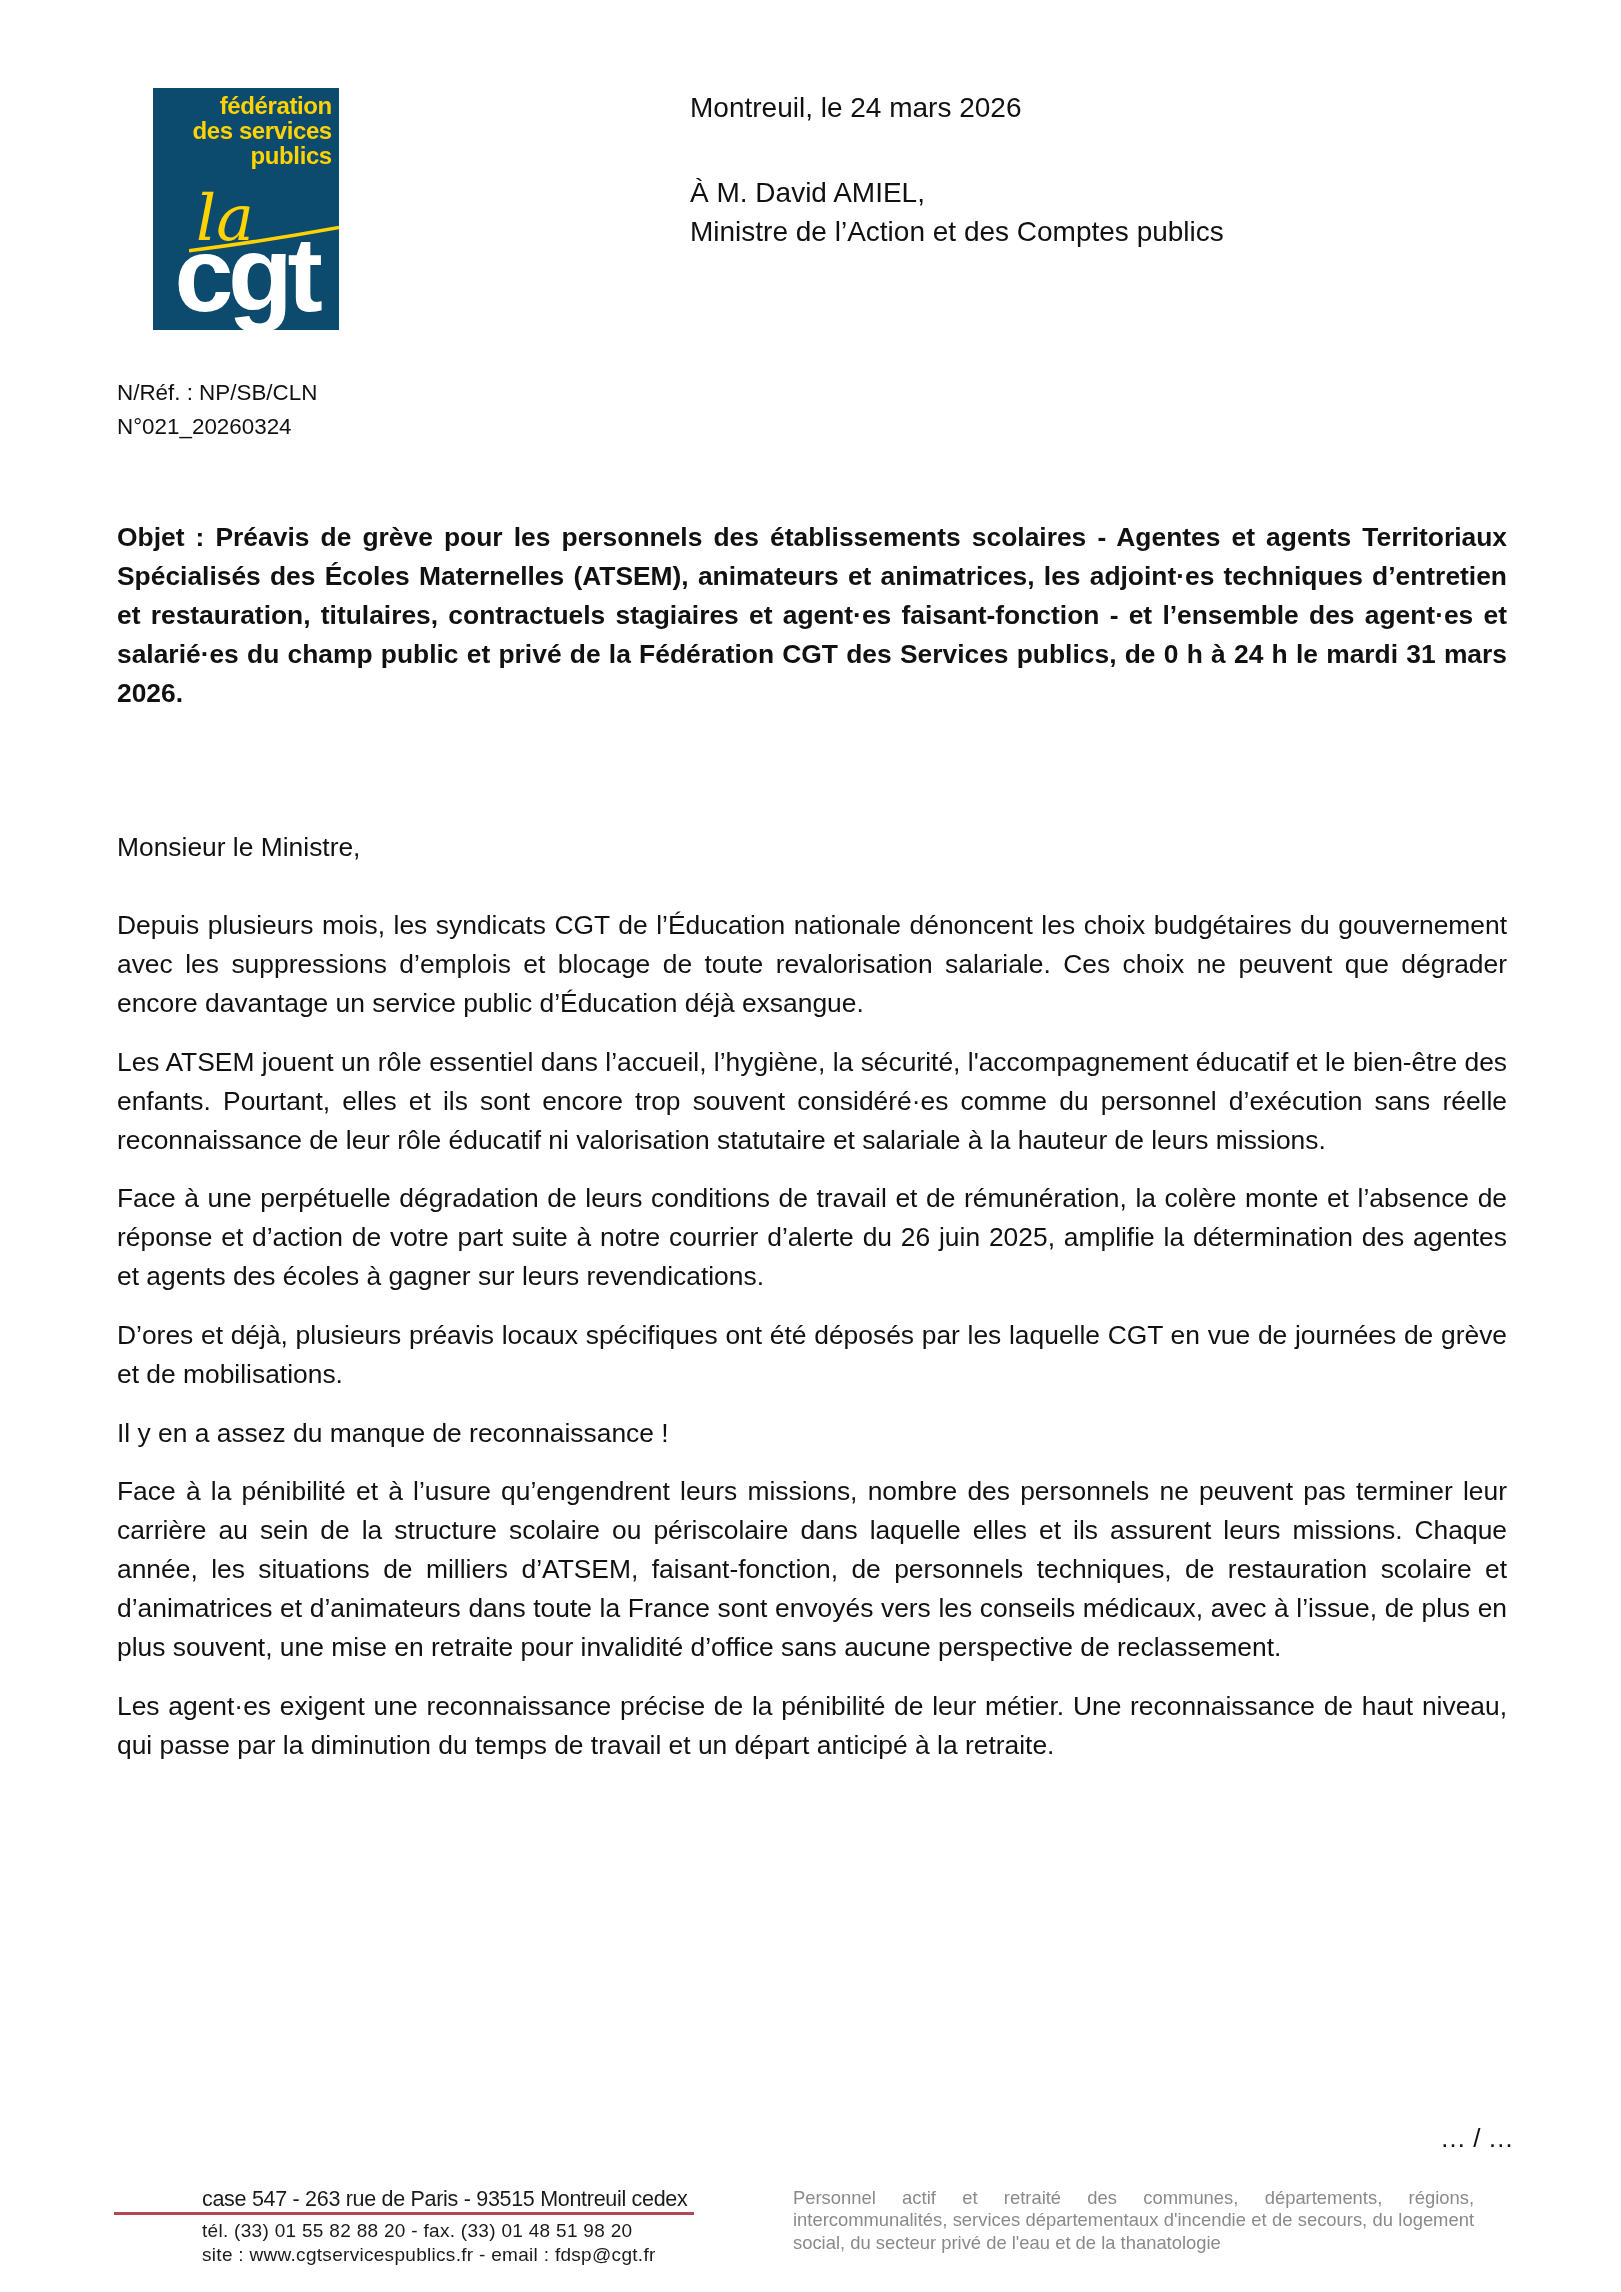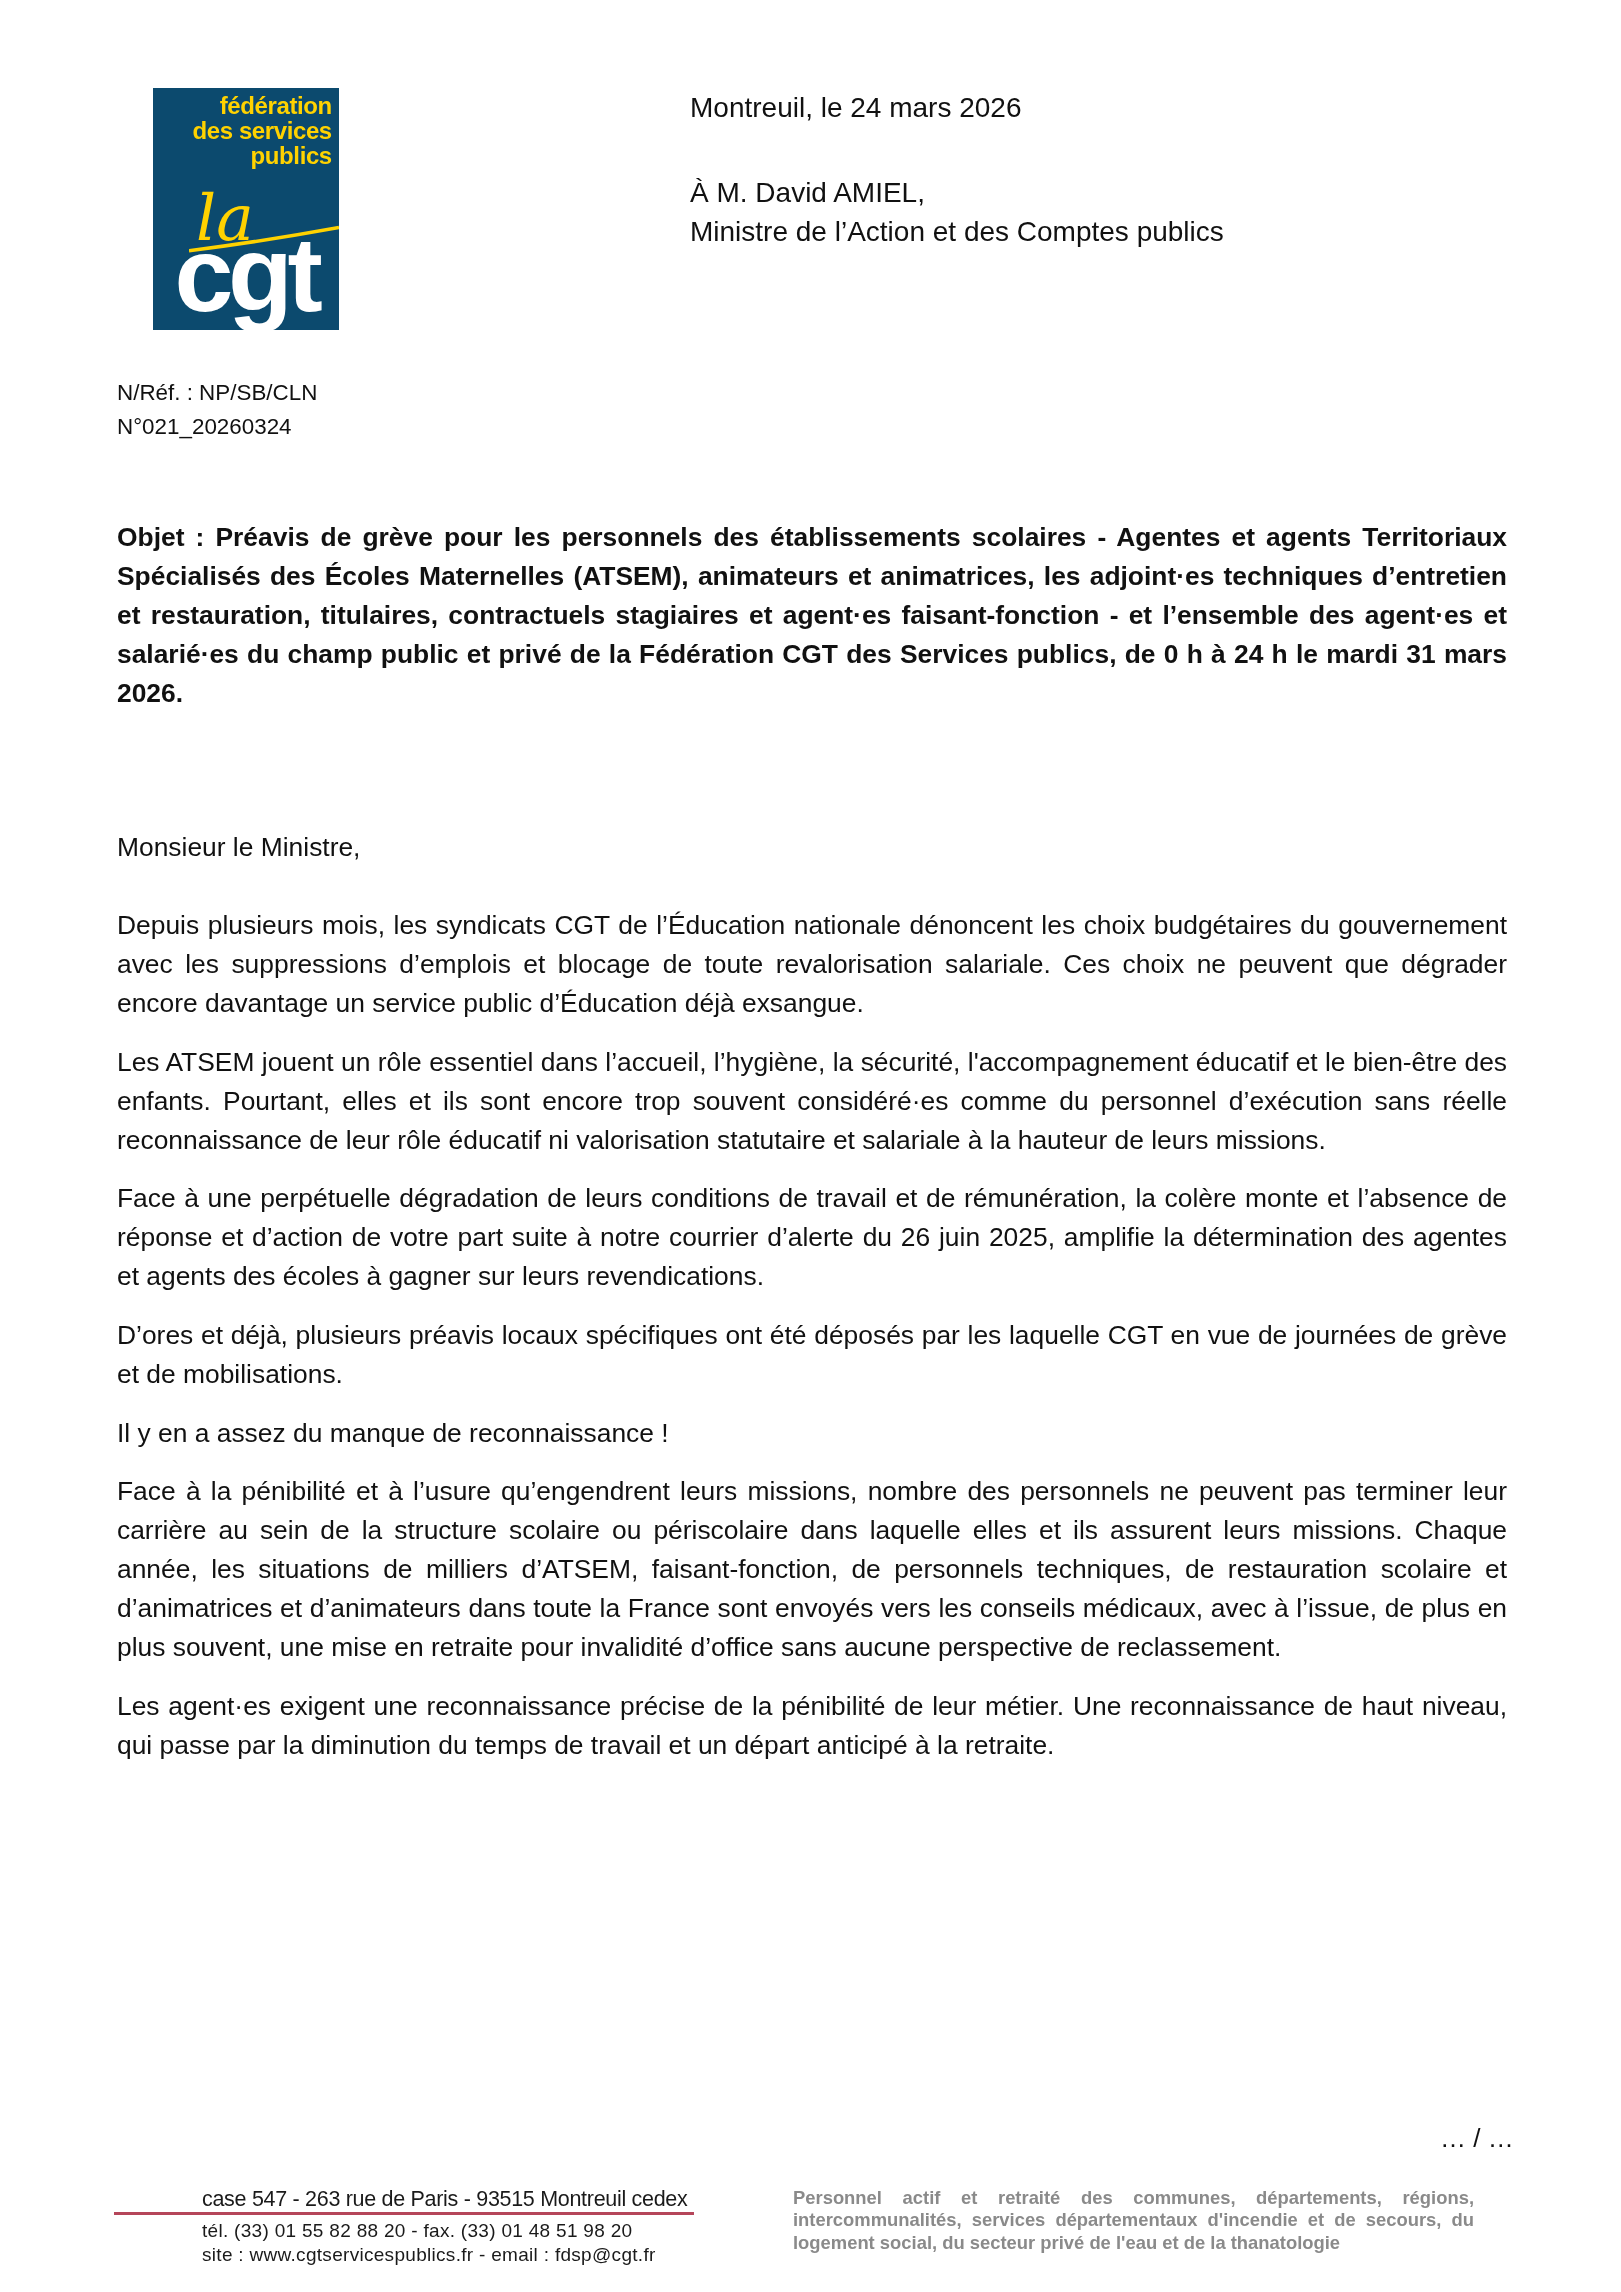--- a/index.html
+++ b/index.html
@@ -150,21 +150,21 @@
       font-size: 19px;
       line-height: 24px;
       color: #1a1a1a;
       letter-spacing: 0.3px;
     }
     .foot-right {
       position: absolute;
       left: 793px;
       top: 2187px;
       width: 681px;
-      font-weight: bold;
+      font-weight: normal;
       font-size: 18.4px;
       line-height: 22.4px;
       color: #8a8a8a;
       text-align: justify;
     }
   </style>
 </head>
 <body>
 
 <div class="page">

